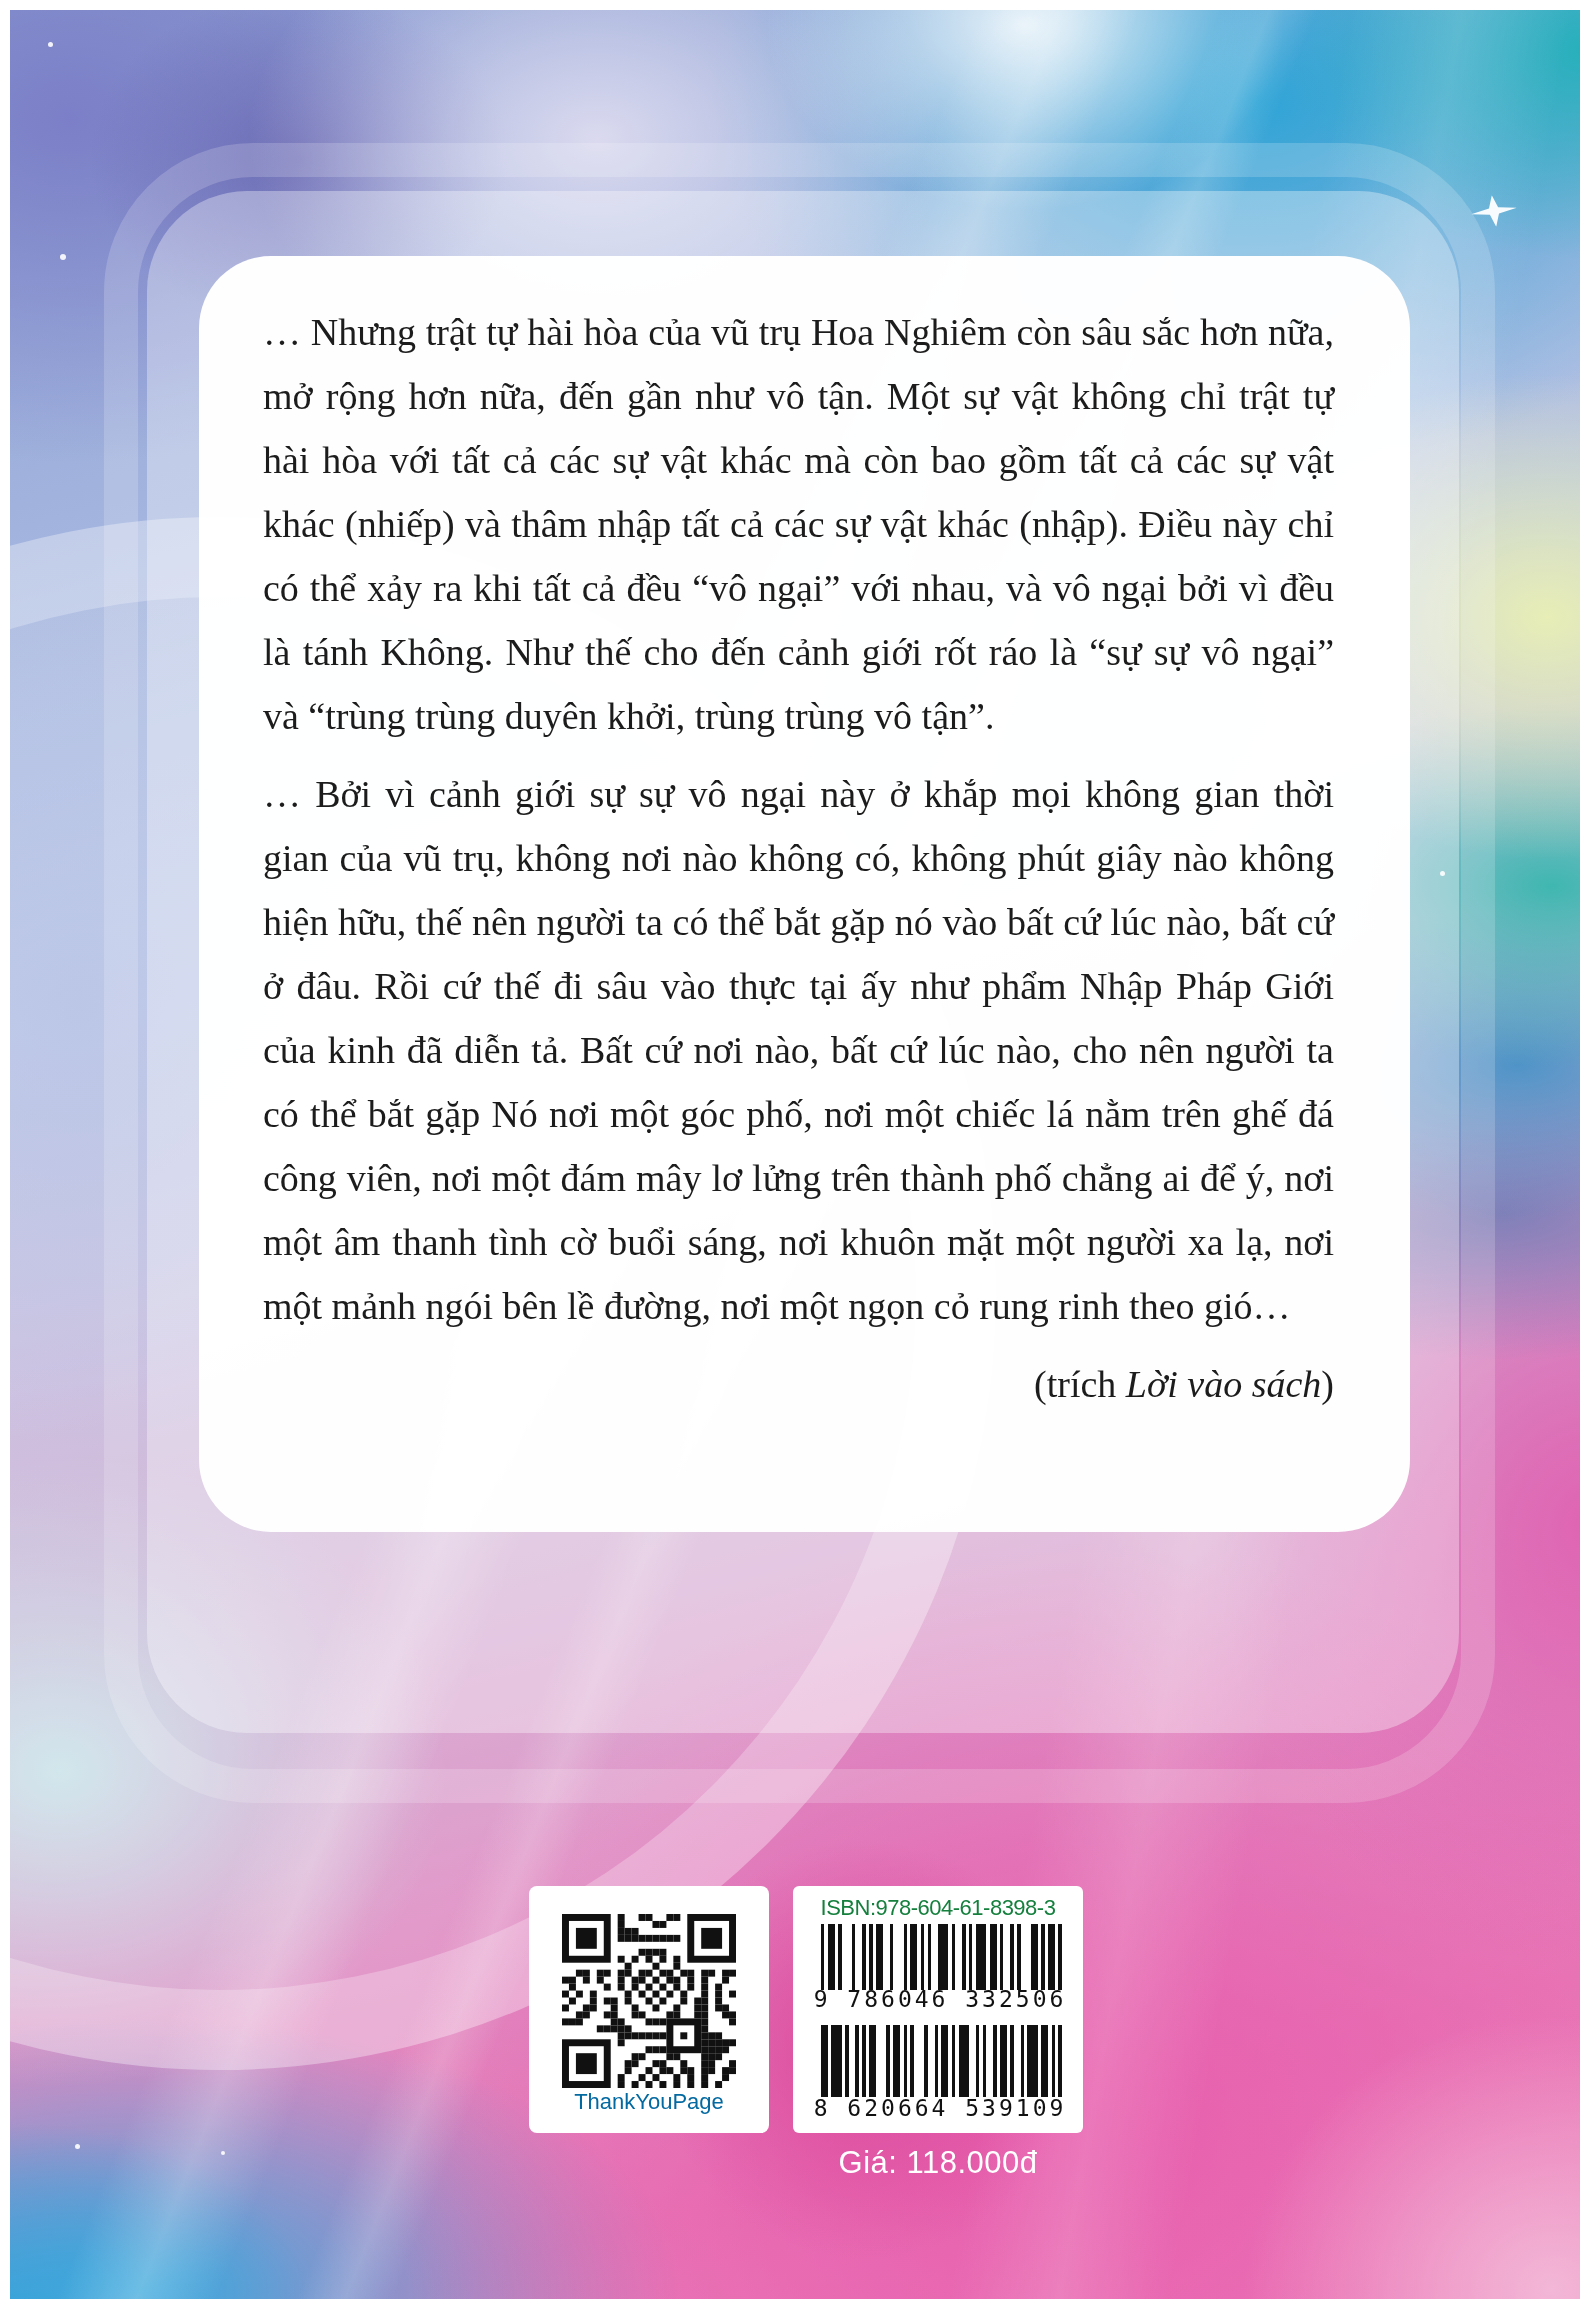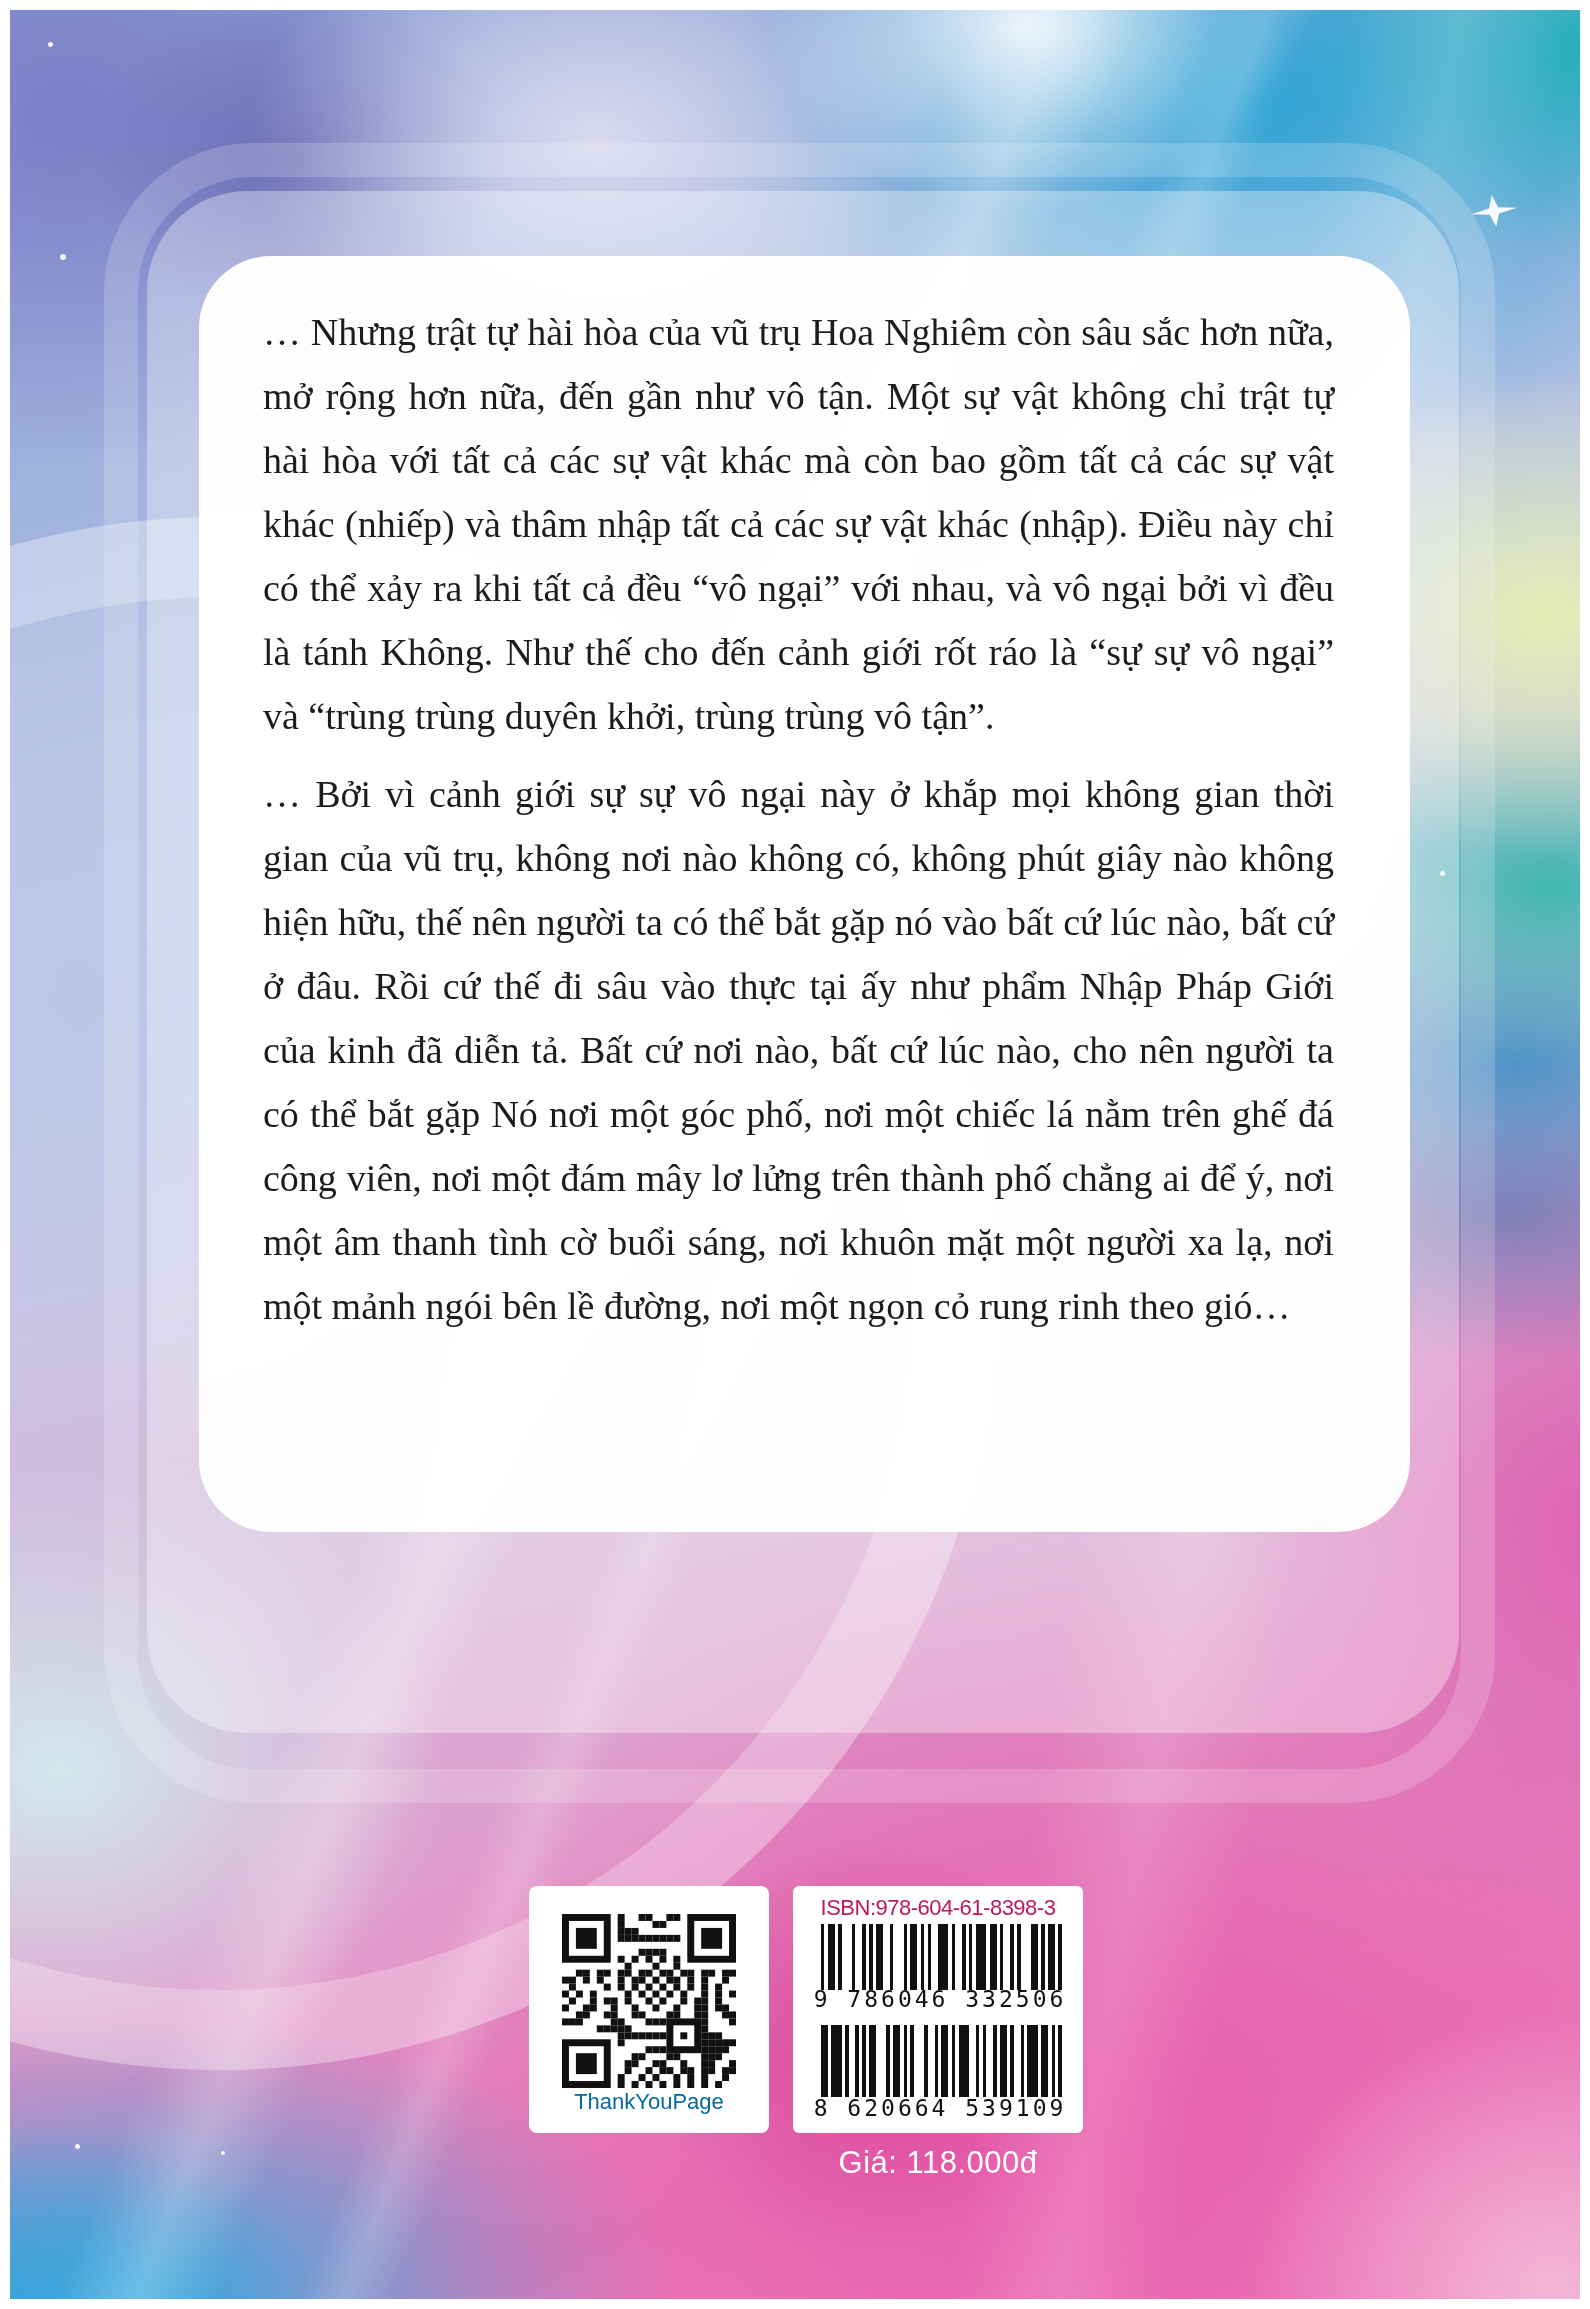--- a/index.html
+++ b/index.html
@@ -57,21 +57,21 @@
       color:#1c1c1c;text-align:justify;}
   .excerpt p{margin:0 0 14px 0;}
   .attribution{text-align:right;margin-top:16px;}
 
   
   .qr-panel{position:absolute;left:519px;top:1876px;width:240px;height:247px;background:#fff;border-radius:8px;}
   .qr{position:absolute;left:33px;top:28px;width:174px;height:174px;}
   .qr-caption{position:absolute;left:0;right:0;top:203px;text-align:center;font-size:22px;color:#0369a1;}
 
   .bc-panel{position:absolute;left:783px;top:1876px;width:290px;height:247px;background:#fff;border-radius:6px;}
-  .isbn{position:absolute;top:9px;left:0;right:0;text-align:center;font-size:22px;letter-spacing:-0.5px;color:#be185d;}
+  .isbn{position:absolute;top:9px;left:0;right:0;text-align:center;font-size:22px;letter-spacing:-0.5px;color:#15803d;}
   .bars{position:absolute;left:28px;right:14px;display:flex;}
   .bars i{display:block;height:100%;}
   .bc1{top:38px;height:66px;}
   .bc2{top:139px;height:72px;}
   .digits{position:absolute;left:8px;right:4px;text-align:center;
       font-family:"DejaVu Sans Mono","Liberation Mono",monospace;font-size:23px;color:#111;
       letter-spacing:3px;white-space:nowrap;}
   .d1{top:100px;}
   .d2{top:209px;}
 
@@ -96,20 +96,21 @@
     <div class="sparkle dot" style="left:38px;top:32px;width:5px;height:5px;"></div>
     <div class="sparkle dot" style="left:1430px;top:861px;width:5px;height:5px;"></div>
     <div class="sparkle dot" style="left:65px;top:2134px;width:5px;height:5px;"></div>
     <div class="sparkle dot" style="left:211px;top:2141px;width:4px;height:4px;"></div>
 
     <div class="panel-outer"></div>
     <div class="panel-inner">
       <div class="excerpt">
         <p>… Nhưng trật tự hài hòa của vũ trụ Hoa Nghiêm còn sâu sắc hơn nữa, mở rộng hơn nữa, đến gần như vô tận. Một sự vật không chỉ trật tự hài hòa với tất cả các sự vật khác mà còn bao gồm tất cả các sự vật khác (nhiếp) và thâm nhập tất cả các sự vật khác (nhập). Điều này chỉ có thể xảy ra khi tất cả đều “vô ngại” với nhau, và vô ngại bởi vì đều là tánh Không. Như thế cho đến cảnh giới rốt ráo là “sự sự vô ngại” và “trùng trùng duyên khởi, trùng trùng vô tận”.</p>
         <p>… Bởi vì cảnh giới sự sự vô ngại này ở khắp mọi không gian thời gian của vũ trụ, không nơi nào không có, không phút giây nào không hiện hữu, thế nên người ta có thể bắt gặp nó vào bất cứ lúc nào, bất cứ ở đâu. Rồi cứ thế đi sâu vào thực tại ấy như phẩm Nhập Pháp Giới của kinh đã diễn tả. Bất cứ nơi nào, bất cứ lúc nào, cho nên người ta có thể bắt gặp Nó nơi một góc phố, nơi một chiếc lá nằm trên ghế đá công viên, nơi một đám mây lơ lửng trên thành phố chẳng ai để ý, nơi một âm thanh tình cờ buổi sáng, nơi khuôn mặt một người xa lạ, nơi một mảnh ngói bên lề đường, nơi một ngọn cỏ rung rinh theo gió…</p>
+        <p class="attribution"><span>(trích </span><em>Lời vào sách</em><span>)</span></p>
       </div>
     </div>
 
     <div class="qr-panel">
       <svg class="qr" viewBox="0 0 175 175">
           <rect x="0" y="63" width="7" height="7" fill="#111"></rect>
           <rect x="0" y="77" width="7" height="7" fill="#111"></rect>
           <rect x="0" y="91" width="7" height="7" fill="#111"></rect>
           <rect x="0" y="105" width="7" height="7" fill="#111"></rect>
           <rect x="7" y="63" width="7" height="7" fill="#111"></rect>

